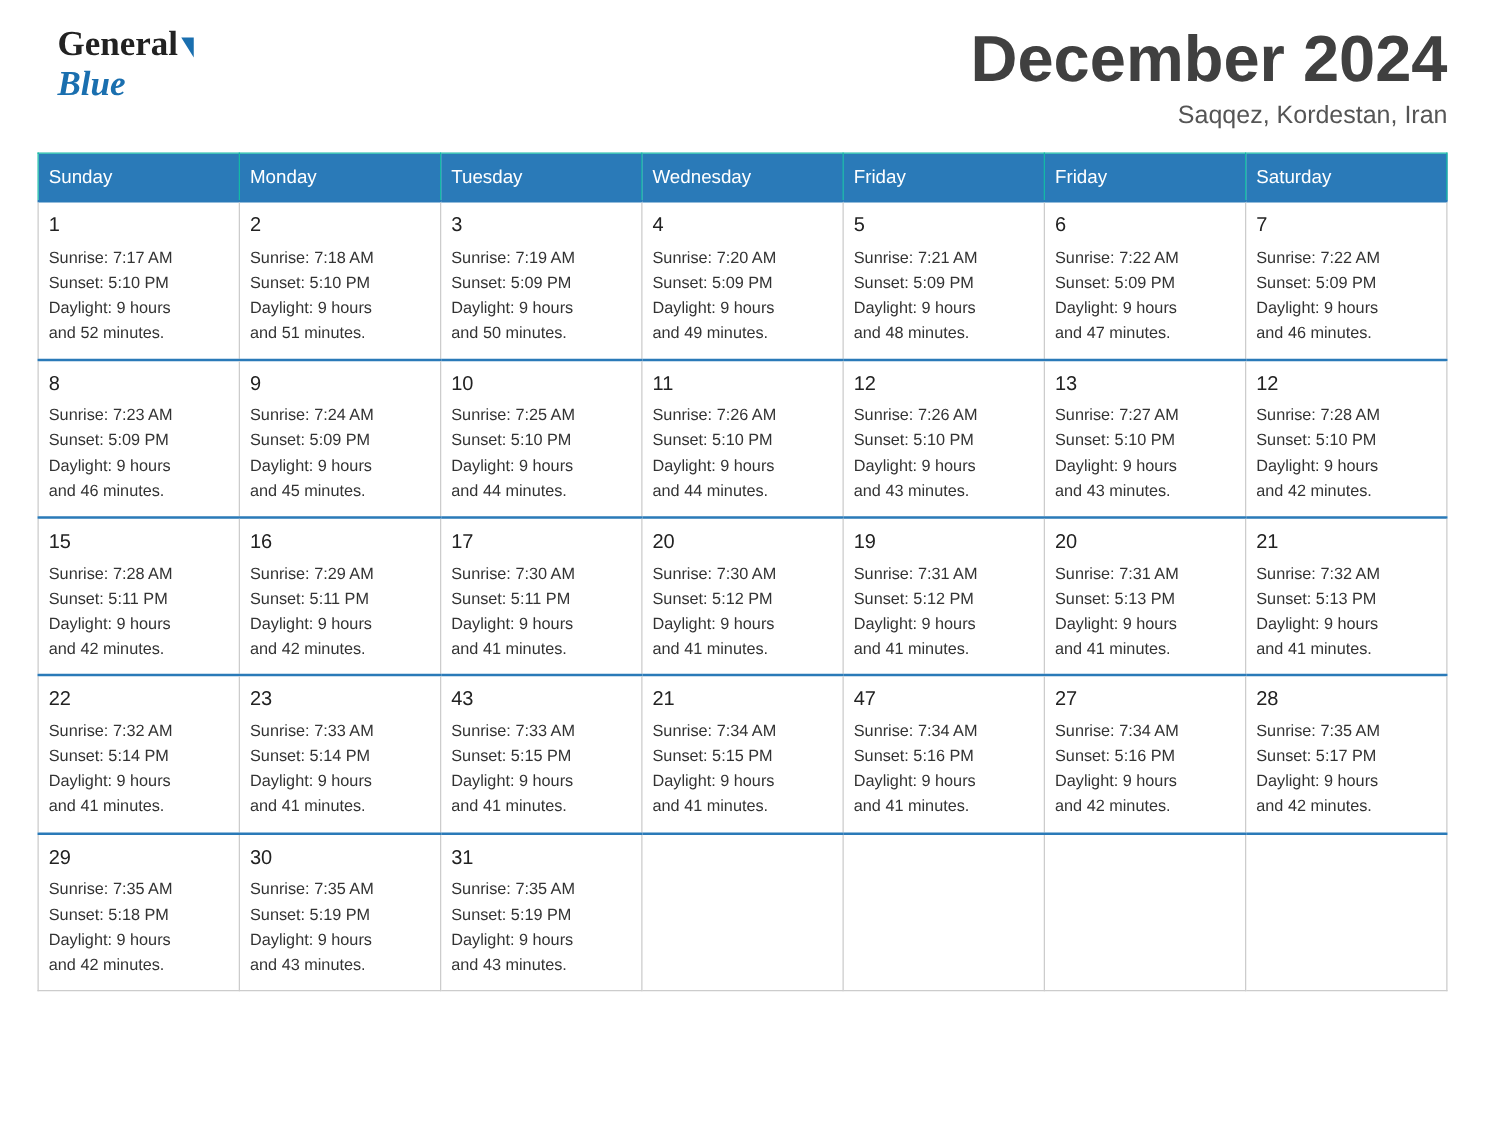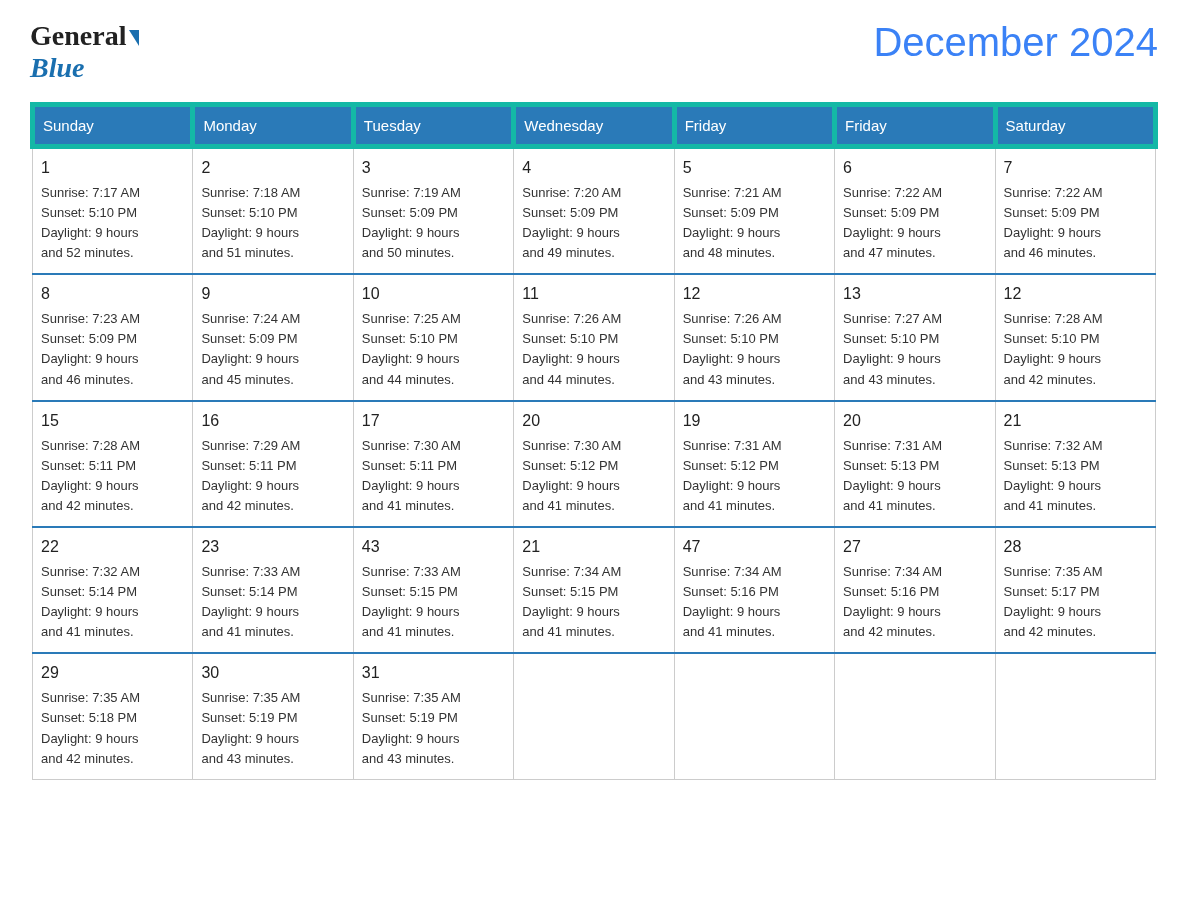--- a/index.html
+++ b/index.html
@@ -14,43 +14,43 @@
     .header {
       display: flex;
       justify-content: space-between;
       align-items: flex-start;
       margin-bottom: 18px;
     }
     .title-area {
       text-align: right;
     }
     .month-title {
-      font-size: 40px;
-      font-weight: 400;
-      color: #3b82f6;
+      font-size: 52px;
+      font-weight: 700;
+      color: #404040;
       line-height: 1.1;
     }
     .subtitle {
       font-size: 20px;
       color: #555;
       margin-top: 4px;
     }
     table {
       width: 100%;
       border-collapse: collapse;
       table-layout: fixed;
     }
     thead tr th {
       background-color: #2a7ab8;
       color: #fff;
       padding: 10px 8px;
       font-size: 15px;
       font-weight: normal;
       text-align: left;
-      border: 5px solid #14b8a6;
+      border: 1px solid #14b8a6;
     }
     tbody tr td {
       vertical-align: top;
       padding: 7px 8px 10px 8px;
       font-size: 13px;
       color: #333;
       border: 1px solid #ccc;
       border-top: 2px solid #2a7ab8;
       min-height: 95px;
       line-height: 1.55;
@@ -67,20 +67,21 @@
       color: #333;
       line-height: 1.55;
       text-align: right;
     }
     tbody tr td.empty {
       border-top: 2px solid #2a7ab8;
     }
     .logo-wrapper {
       display: flex;
       flex-direction: column;
+      margin-left: 16px;
     }
     .logo-row1 {
       display: flex;
       align-items: center;
     }
     .logo-g {
       font-size: 28px;
       font-weight: bold;
       color: #222;
       font-family: Georgia, serif;
@@ -110,20 +111,21 @@
     <div class="logo-row1">
       <span class="logo-g">General</span>
       <span class="logo-arrow"></span>
     </div>
     <div>
       <span class="logo-blue-text">Blue</span>
     </div>
   </div>
   <div class="title-area">
     <div class="month-title">December 2024</div>
+    <div class="subtitle">Saqqez, Kordestan, Iran</div>
   </div>
 </div>
 
 <table>
   <thead>
     <tr>
       <th>Sunday</th>
       <th>Monday</th>
       <th>Tuesday</th>
       <th>Wednesday</th>

